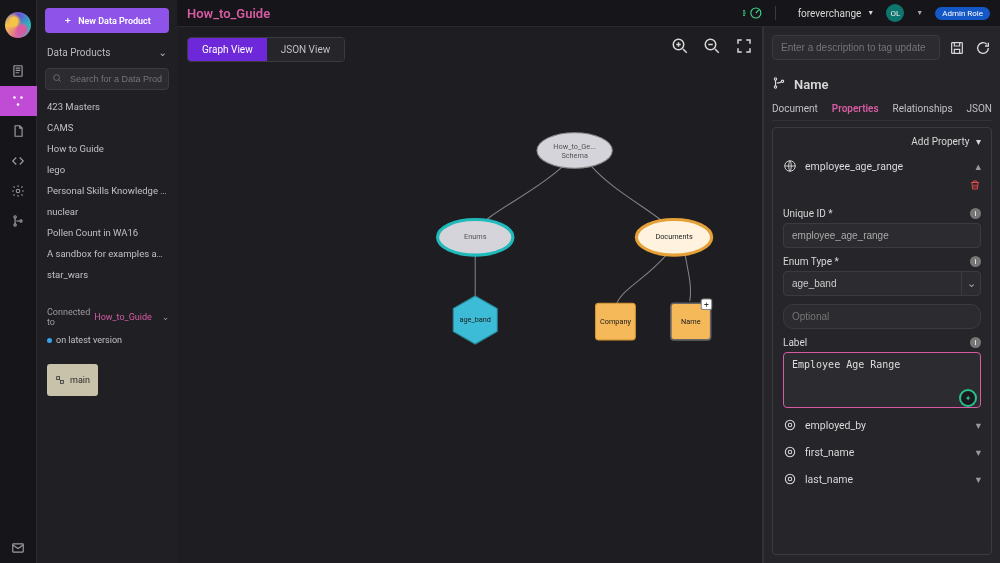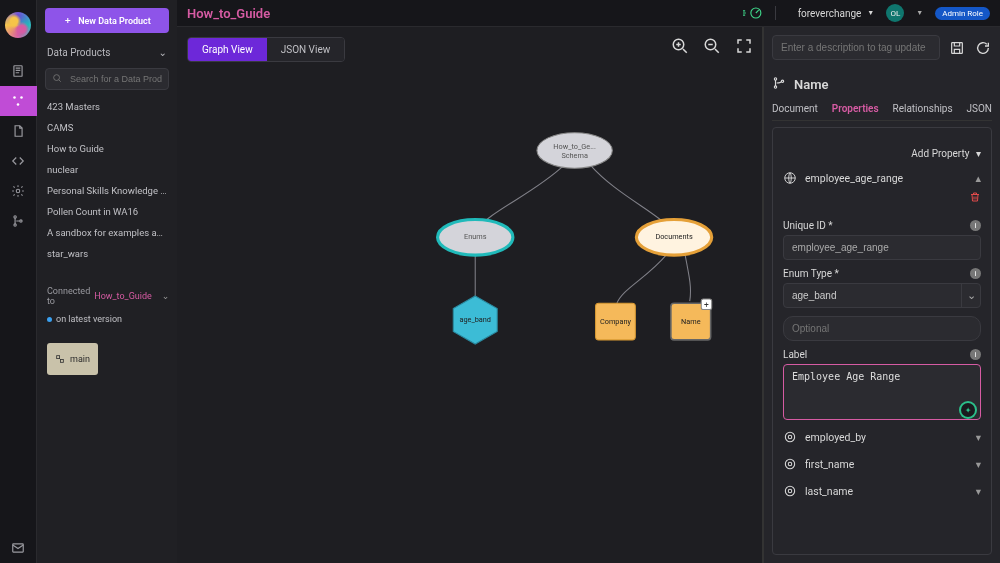--- a/index.html
+++ b/index.html
@@ -131,21 +131,21 @@
   }
   .rp-title { display:flex; align-items:center; gap:8px; padding:4px 0 8px; }
   .rp-title .ticon { color:#d8d8d8; }
   .rp-title .tname { font-size:13px; font-weight:600; }
   .rp-tabs {
     display:flex; justify-content:space-between; padding:2px 0 6px; border-bottom:1px solid #333; font-size:10px;
   }
   .rp-tabs .t { color:#c0c0c5; cursor:pointer; }
   .rp-tabs .t.active { color:#d65ba3; font-weight:600; }
   .rp-body {
-    margin:6px 8px 8px; border:1px solid #3a3a40; border-radius:4px; padding:20px 10px 10px;
+    margin:6px 8px 8px; border:1px solid #3a3a40; border-radius:4px; padding:8px 10px 10px;
     flex:1; overflow-y:auto;
   }
   .add-prop { text-align:right; font-size:10px; color:#d8d8d8; padding-bottom:8px; cursor:pointer;}
   .prop-card {  }
   .prop-head {
     display:flex; align-items:center; gap:8px; padding:4px 0; cursor:pointer;
   }
   .prop-head .globe { width:14px; height:14px; }
   .prop-head .pname { flex:1; font-size:10.5px; }
   .prop-head .chev { color:#999; }
@@ -254,22 +254,23 @@
             <circle cx="11" cy="11" r="7"></circle>
             <path d="M21 21l-5-5"></path>
           </svg>
       </span>
       <input placeholder="Search for a Data Product" style="">
     </div>
     <div class="dp-list" id="dp-list">
         <div class="dp-item">423 Masters</div>
         <div class="dp-item">CAMS</div>
         <div class="dp-item">How to Guide</div>
+        <div class="dp-item">lego</div>
+        <div class="dp-item">Personal Skills Knowledge Gr...</div>
         <div class="dp-item">nuclear</div>
-        <div class="dp-item">Personal Skills Knowledge Gr...</div>
         <div class="dp-item">Pollen Count in WA16</div>
         <div class="dp-item">A sandbox for examples and r...</div>
         <div class="dp-item">star_wars</div>
       </div>
     <div class="connected">
       <span>Connected to </span>
       <span class="link">How_to_Guide</span>
       <span style="margin-left:6px;color:#999;">⌄</span>
     </div>
     <div class="latest">

